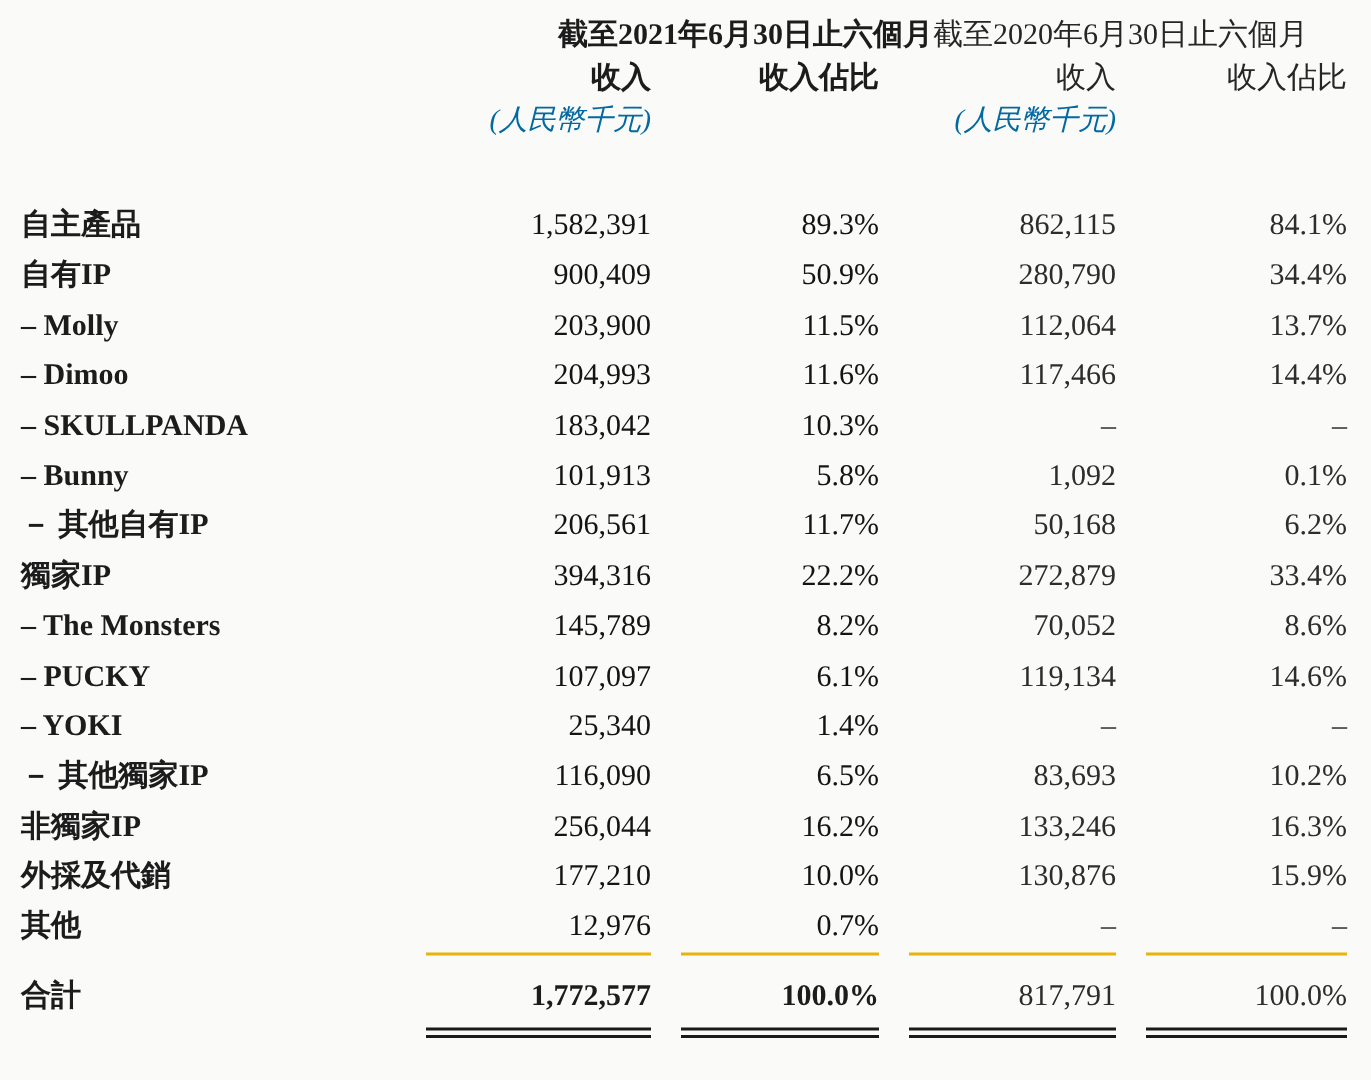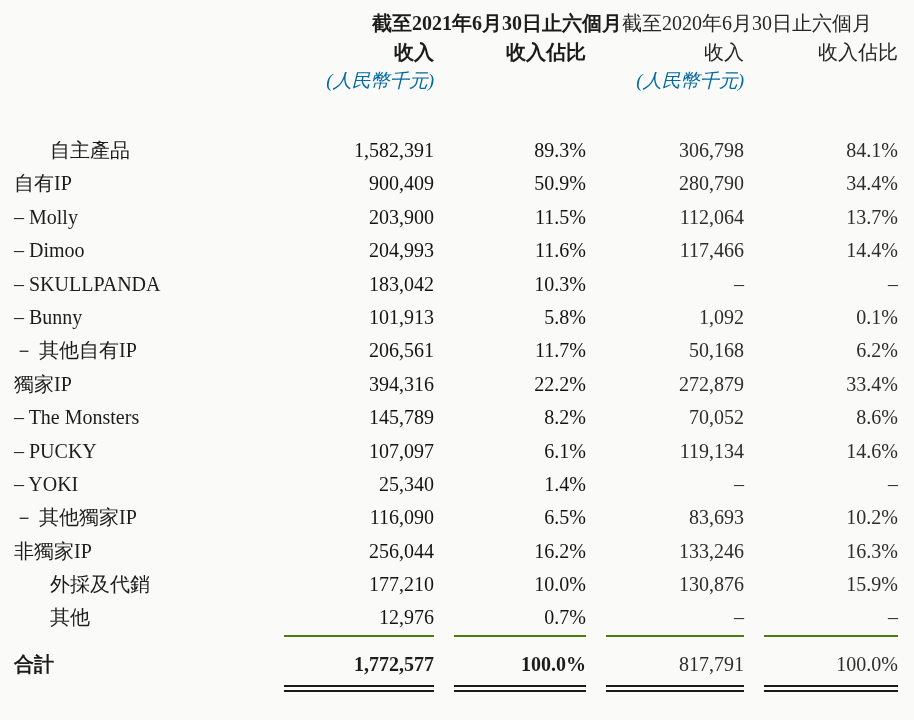--- a/index.html
+++ b/index.html
@@ -18,39 +18,39 @@
   .h1row { display: flex; height: 30px; line-height: 30px; font-size: 20px; }
   .h1a { width: 608px; text-align: right; font-weight: bold; white-space: nowrap; }
   .h1b { flex: 1; white-space: nowrap; color: #262626; }
 
   
   .grid {
     display: grid;
     grid-template-columns: 250px 170px 152px 158px 154px;
   }
   .td { text-align: right; overflow: visible; white-space: nowrap; }
-  .td.label { text-align: left; }
+  .td.label { text-align: left; font-weight: bold; }
 
   
   .h2row { height: 28px; line-height: 28px; font-size: 20px; }
   .h2row .c2021 { font-weight: bold; }
   .h2row .c2020 { color: #262626; }
 
   
   .h3row { height: 30px; line-height: 30px; font-size: 19px; font-style: italic; }
   .h3row .td { color: #0369a1; }
 
   
   .rows { margin-top: 38px; }
   .tr { height: 33.4px; line-height: 33.4px; font-size: 20px; }
   .tr .td.label { font-size: 20px; color: #1c1c1c; }
-  .tr .td.label.bold { font-weight: normal; margin-left: 36px; }
+  .tr .td.label.bold { font-weight: bold; }
   .tr .td.y21 { font-weight: normal; color: #141414; }
   .tr .td.y20 { color: #2d2d2d; }
-  .td.u { border-bottom: 2px solid #4d7c0f; margin-left: 20px; }
+  .td.u { border-bottom: 2px solid #eab308; margin-left: 20px; }
 
   
   .totalrow { margin-top: 14px; font-size: 20px; }
   .totalrow .td { line-height: 30px; padding-bottom: 6px; }
   .totalrow .td.label { font-weight: bold; }
   .totalrow .td.y21 { font-weight: bold; }
   .totalrow .td.y20 { color: #2d2d2d; }
   .totalrow .td.rule { border-bottom: 7px double #1a1a1a; margin-left: 20px; }
 </style>
 </head>
@@ -77,21 +77,21 @@
     <div class="td"></div>
     <div class="td">(人民幣千元)</div>
     <div class="td"></div>
   </div>
 
   <div class="rows">
   <div class="grid tr">
     <div class="td label bold">自主產品</div>
     <div class="td y21">1,582,391</div>
     <div class="td y21">89.3%</div>
-    <div class="td y20">306,798</div>
+    <div class="td y20">862,115</div>
     <div class="td y20">84.1%</div>
   </div>
 
   <div class="grid tr">
     <div class="td label">自有IP</div>
     <div class="td y21">900,409</div>
     <div class="td y21">50.9%</div>
     <div class="td y20">280,790</div>
     <div class="td y20">34.4%</div>
   </div>

